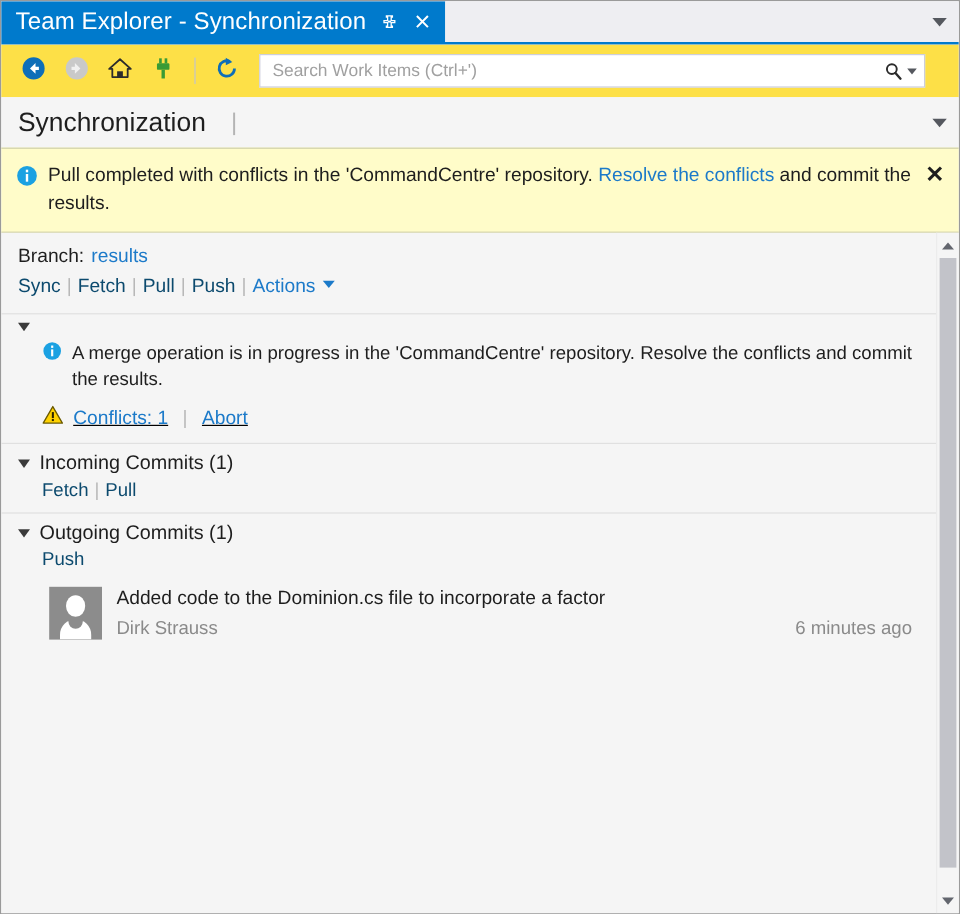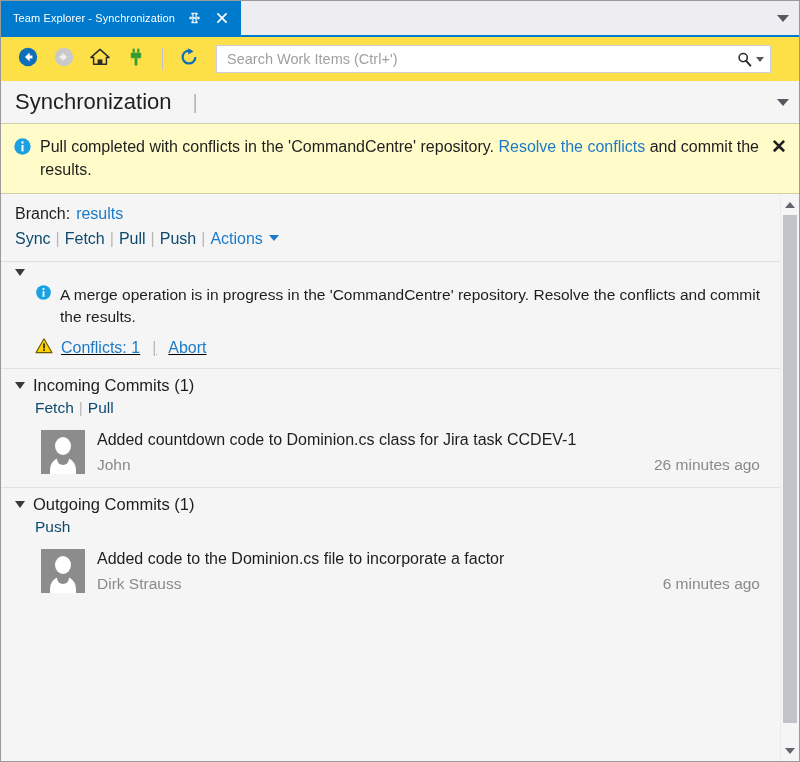--- a/index.html
+++ b/index.html
@@ -38,21 +38,21 @@
     background: #007acc;
     color: #ffffff;
     display: flex;
     align-items: center;
     padding: 0 10px 0 12px;
     gap: 10px;
     height: 100%;
     box-sizing: border-box;
   }
   .tab-title {
-    font-size: 11px;
+    font-size: 20px;
     letter-spacing: 0.1px;
     white-space: nowrap;
   }
   .tab-icon {
     display: inline-flex;
     align-items: center;
     justify-content: center;
     width: 18px;
     height: 20px;
     cursor: default;
@@ -510,34 +510,20 @@
 
       <div class="divider"></div>
 
       <div class="section">
         <div class="sect-head">
           <span class="expander"></span>
           <span>Incoming Commits (1)</span>
         </div>
         <div class="sect-sub">
           <span class="cmd-dis">Fetch</span><span class="sep">|</span><span class="cmd-dis">Pull</span>
-        </div>
-        <div class="commit">
-          <span class="avatar" style="display: block;">
-            <span class="head"></span>
-              <span class="body"></span>
-              <span class="notch"></span>
-          </span>
-          <span class="commit-main" style="display: block;">
-            <span class="commit-msg" style="display: block;">Added countdown code to Dominion.cs class for Jira task CCDEV-1</span>
-            <span class="commit-meta" style="display: flex;">
-              <span>John</span>
-              <span>26 minutes ago</span>
-            </span>
-          </span>
         </div>
       </div>
 
       <div class="divider"></div>
 
       <div class="section">
         <div class="sect-head">
           <span class="expander"></span>
           <span>Outgoing Commits (1)</span>
         </div>

